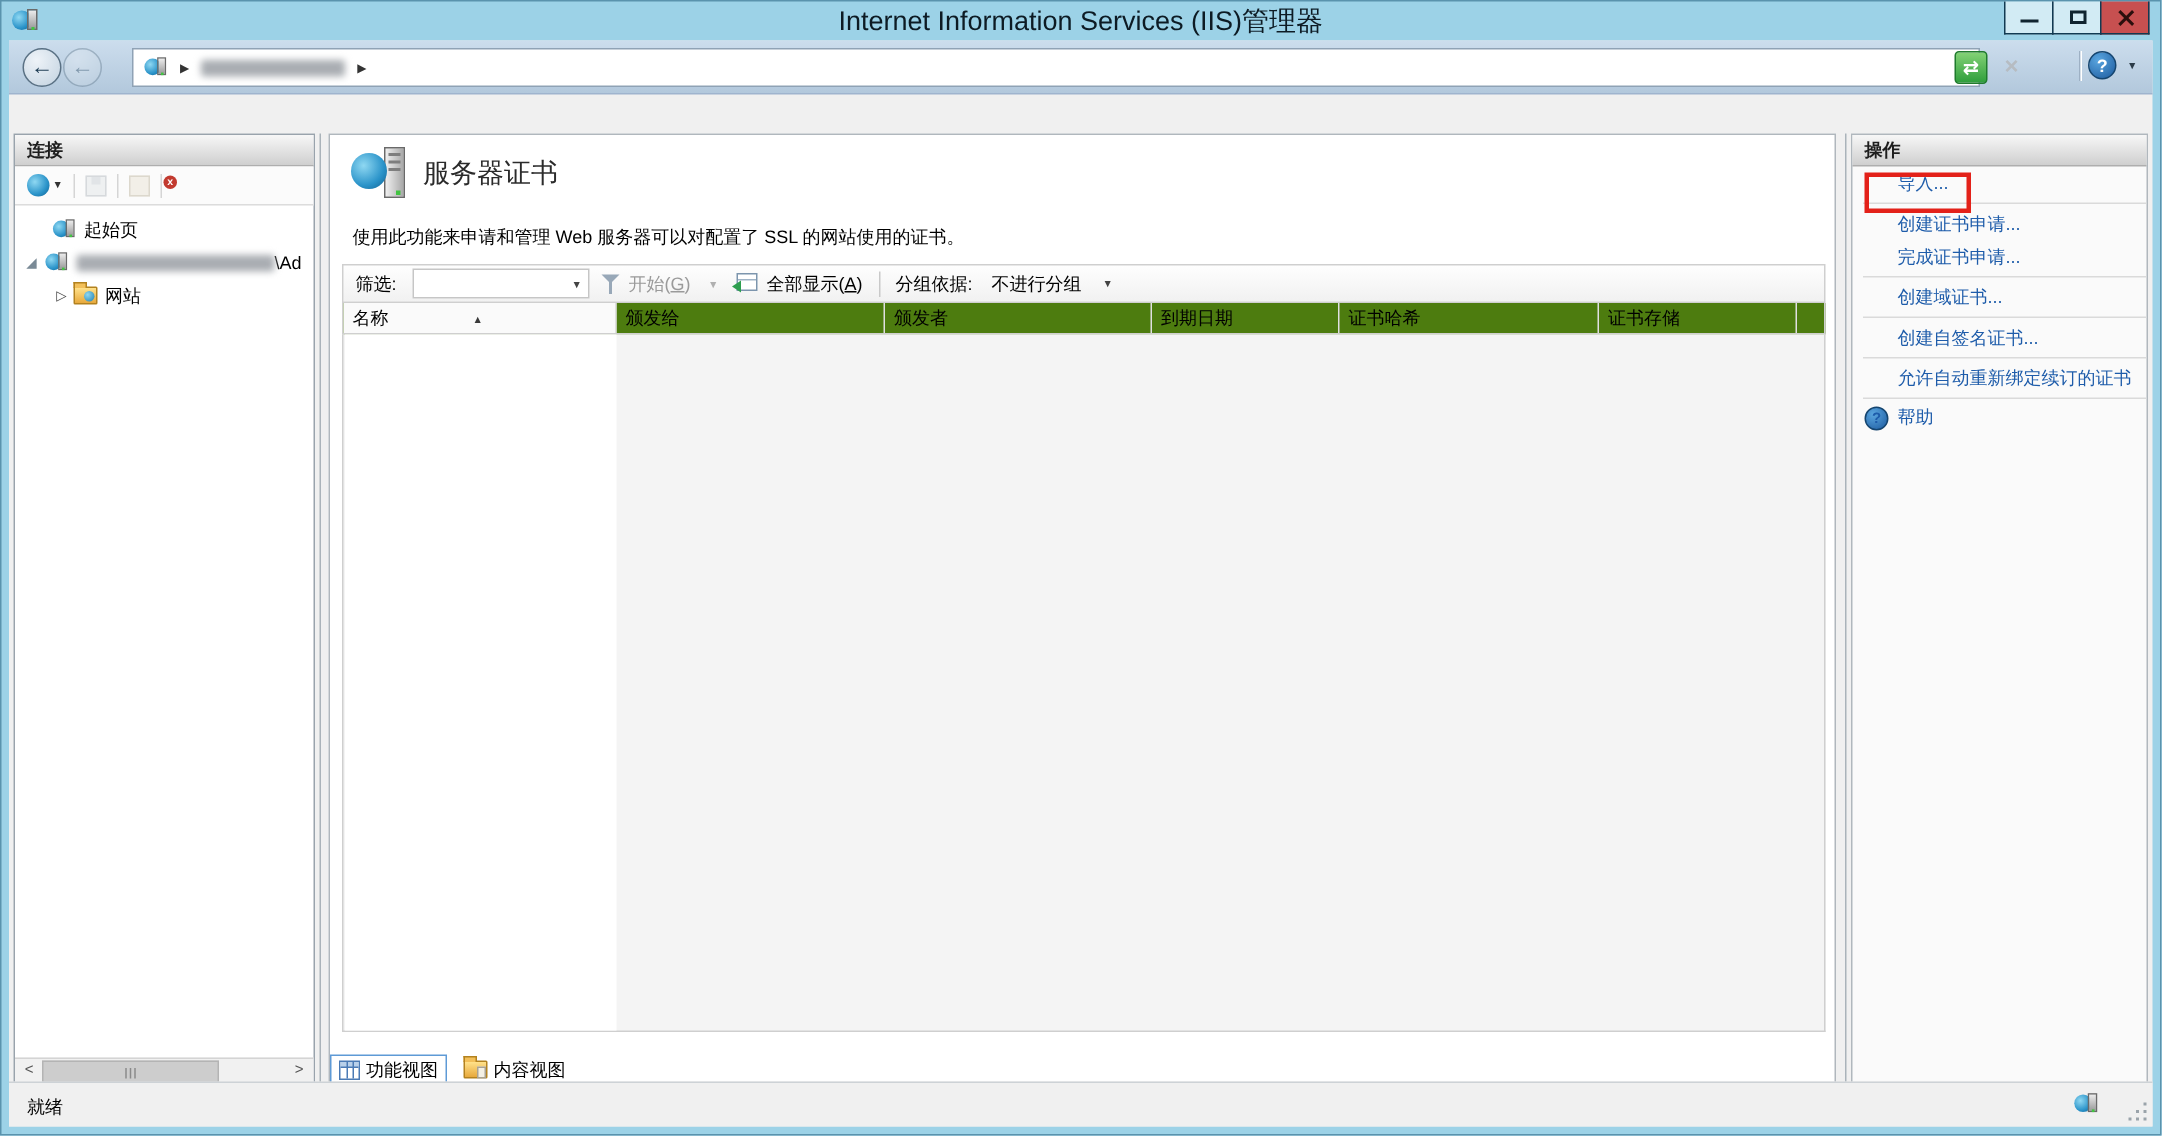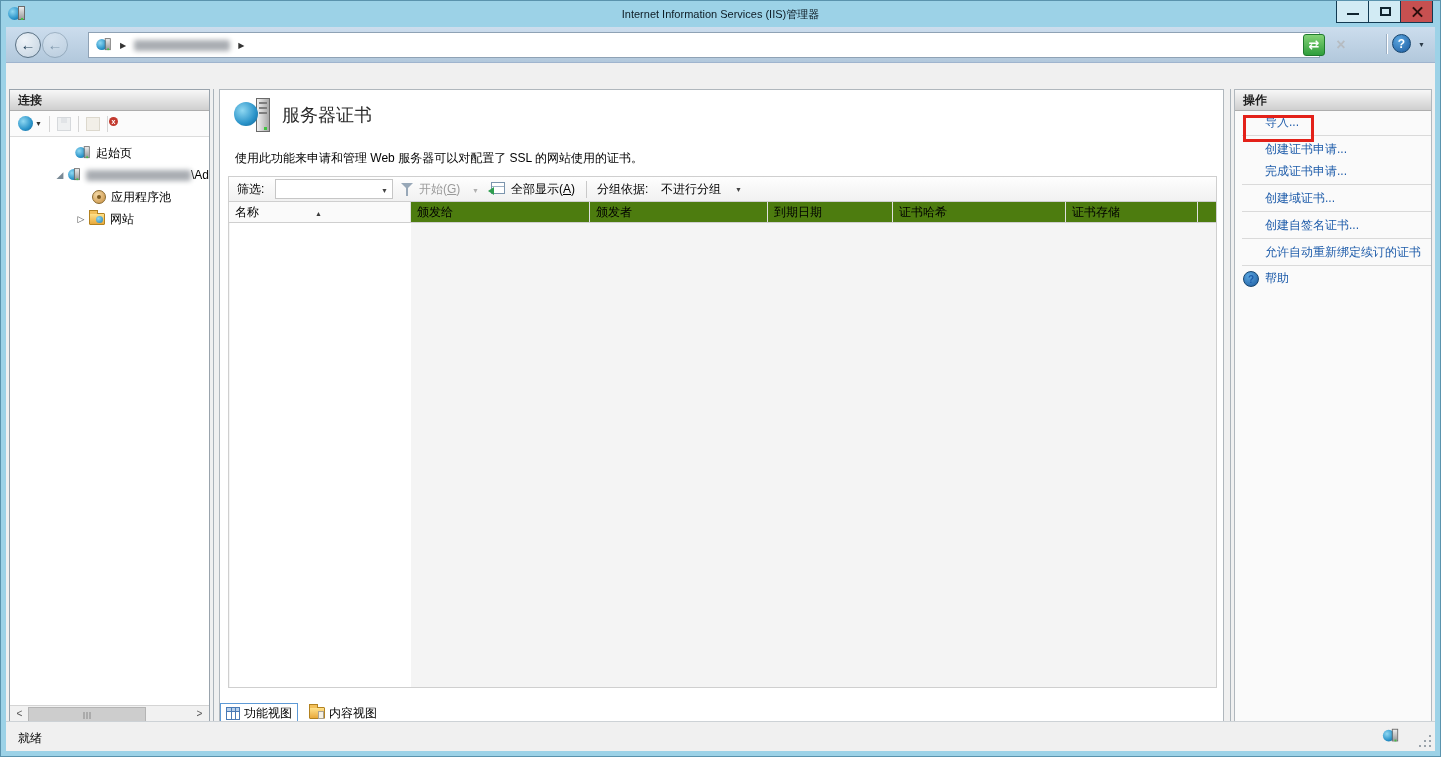--- a/index.html
+++ b/index.html
@@ -5,21 +5,21 @@
   * { margin:0; padding:0; box-sizing:border-box; }
   html,body { width:1441px; height:757px; }
   body { font-family:"Liberation Sans","DejaVu Sans",sans-serif; font-size:12px; color:#000; background:#9cd2e7; overflow:hidden; }
 
   
   #window { position:absolute; inset:0; background:#9cd2e7; border:1px solid #5a93ad; }
 
   
   #titlebar { position:absolute; left:0; top:0; width:100%; height:26px; }
   #titlebar .app-icon { position:absolute; left:7px; top:5px; }
-  #titlebar .title { position:absolute; left:0; right:0; top:0; height:26px; line-height:26px; text-align:center; font-size:11px; color:#0d1b24; }
+  #titlebar .title { position:absolute; left:0; right:0; top:0; height:26px; line-height:26px; text-align:center; font-size:18px; color:#0d1b24; }
   .win-buttons { position:absolute; right:7px; top:0; display:flex; }
   .win-btn { width:33px; height:22px; border:1px solid #123a52; border-top:none; background:rgba(255,255,255,0.55); margin-left:-1px; position:relative; }
   .win-btn.close { background:#c75050; }
   .win-btn .bar { position:absolute; left:10px; top:12px; width:12px; height:2px; background:#10242f; }
   .win-btn .box { position:absolute; left:11px; top:6px; width:11px; height:9px; border:2px solid #10242f; }
   .win-btn .x1,.win-btn .x2 { position:absolute; left:10px; top:10px; width:13px; height:2px; background:#2b0f0d; }
   .win-btn .x1 { transform:rotate(45deg); } .win-btn .x2 { transform:rotate(-45deg); }
 
   
   #client { position:absolute; left:5px; right:5px; top:26px; bottom:5px; background:#f0f0f0; }
@@ -58,21 +58,21 @@
   .iis-icon .dot { position:absolute; right:2px; bottom:2px; width:2px; height:2px; background:#41c341; }
   .tb-btn { margin:0 3px; position:relative; }
   .tb-caret { font-size:7px; color:#333; margin-left:2px; }
   .floppy { width:14px; height:14px; background:#dfe3e6; border:1px solid #aab2b8; position:relative; }
   .floppy::after { content:""; position:absolute; left:3px; top:0; width:6px; height:5px; background:#c3cad0; }
   .pencil-pad { width:14px; height:14px; background:#e9e2d2; border:1px solid #b8ae97; }
   .disabled { opacity:.45; }
   .red-x-badge { position:absolute; right:-3px; bottom:-2px; width:9px; height:9px; border-radius:50%; background:#c23a2f; color:#fff; font-size:7px; line-height:9px; text-align:center; font-weight:bold; }
 
   #tree { padding-top:5px; }
-  .tree-row { height:22px; display:flex; align-items:center; position:relative; white-space:nowrap; overflow:hidden;margin-left:40px; }
+  .tree-row { height:22px; display:flex; align-items:center; position:relative; white-space:nowrap; overflow:hidden; }
   .tree-row .label { margin-left:5px; }
   .expander { width:10px; font-size:9px; color:#7a8a96; text-align:center; }
   .expander.collapsed { color:#4d4d4d; }
   #tree .redact { width:132px; height:11px; margin-left:5px; }
   .apppool-icon { width:14px; height:14px; border-radius:50%; background:radial-gradient(circle at 35% 30%,#f2d8a6,#c98f3f); border:1px solid #8a6a2f; position:relative; }
   .apppool-icon::after { content:""; position:absolute; left:4px; top:4px; width:4px; height:4px; border-radius:50%; background:#7c5a22; }
   .folder { width:16px; height:12px; background:linear-gradient(#ffe18a,#e8a93c); border:1px solid #b3821f; border-radius:1px; position:relative; }
   .folder::before { content:""; position:absolute; left:-1px; top:-4px; width:7px; height:3px; background:#f3c05a; border:1px solid #b3821f; border-bottom:none; }
   .folder .mini-globe { position:absolute; right:1px; bottom:1px; width:7px; height:7px; border-radius:50%; background:radial-gradient(circle at 35% 35%,#8fd8f2,#1f7eb0); }
 
@@ -223,24 +223,20 @@
         <div class="tree-row" style="padding-left:6px;">
           <span class="expander">◢</span>
           <span class="iis-icon" style="transform:scale(0.85);margin-left:3px;">
               <span class="globe"></span>
               <span class="tower"></span>
               <span class="dot"></span>
             </span>
           <span class="redact"></span>
           <span>\Ad</span>
         </div>
-        <div class="tree-row" style="padding-left:42px;">
-          <span class="apppool-icon"></span>
-          <span class="label">应用程序池</span>
-        </div>
         <div class="tree-row" style="padding-left:26px;">
           <span class="expander collapsed">▷</span>
           <span class="folder" style="margin-left:3px;">
               <span class="mini-globe"></span>
             </span>
           <span class="label">网站</span>
         </div>
       </div>
       <div id="left-hscroll">
         <div class="scroll-btn" style="left:1px;">&lt;</div>

